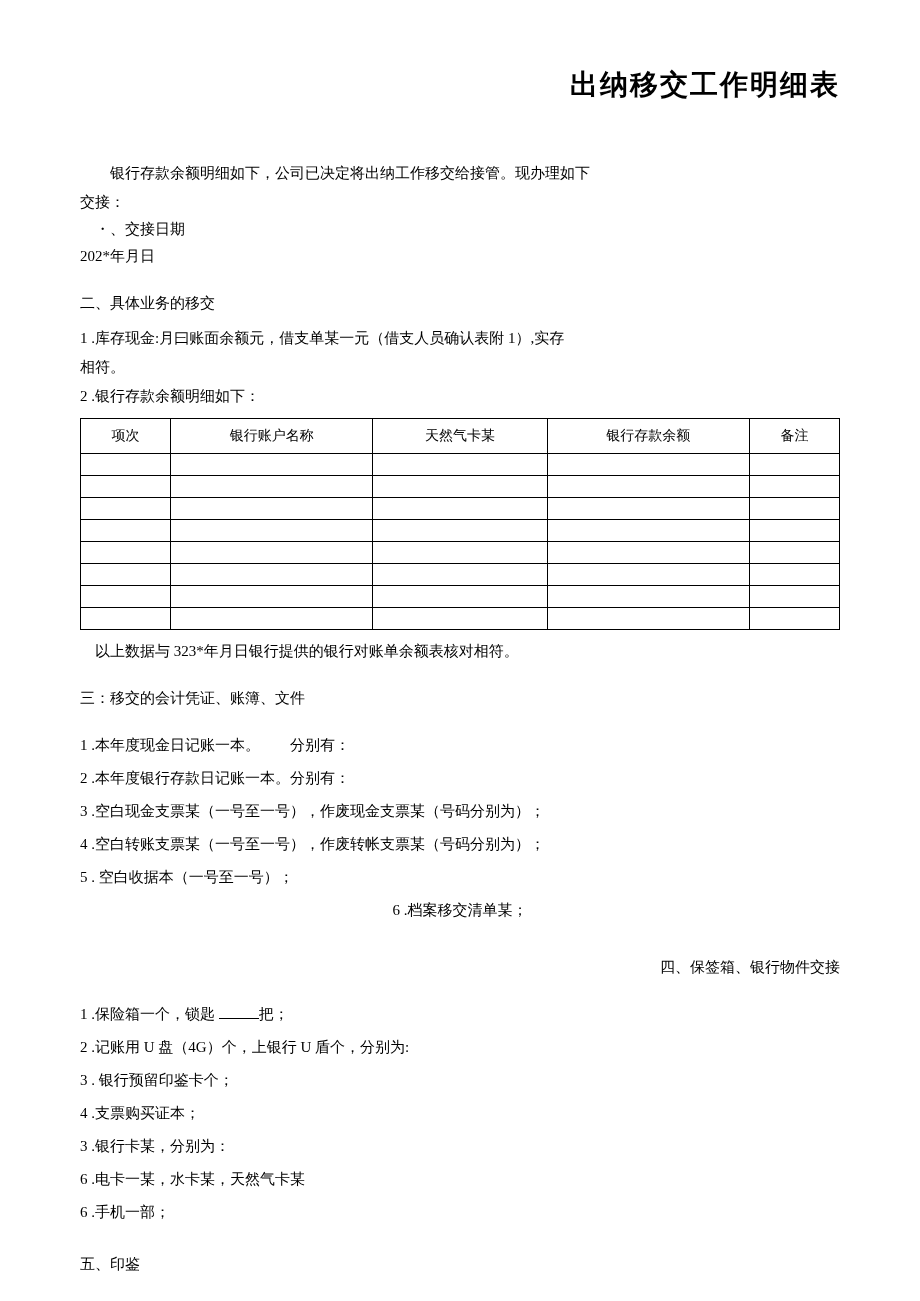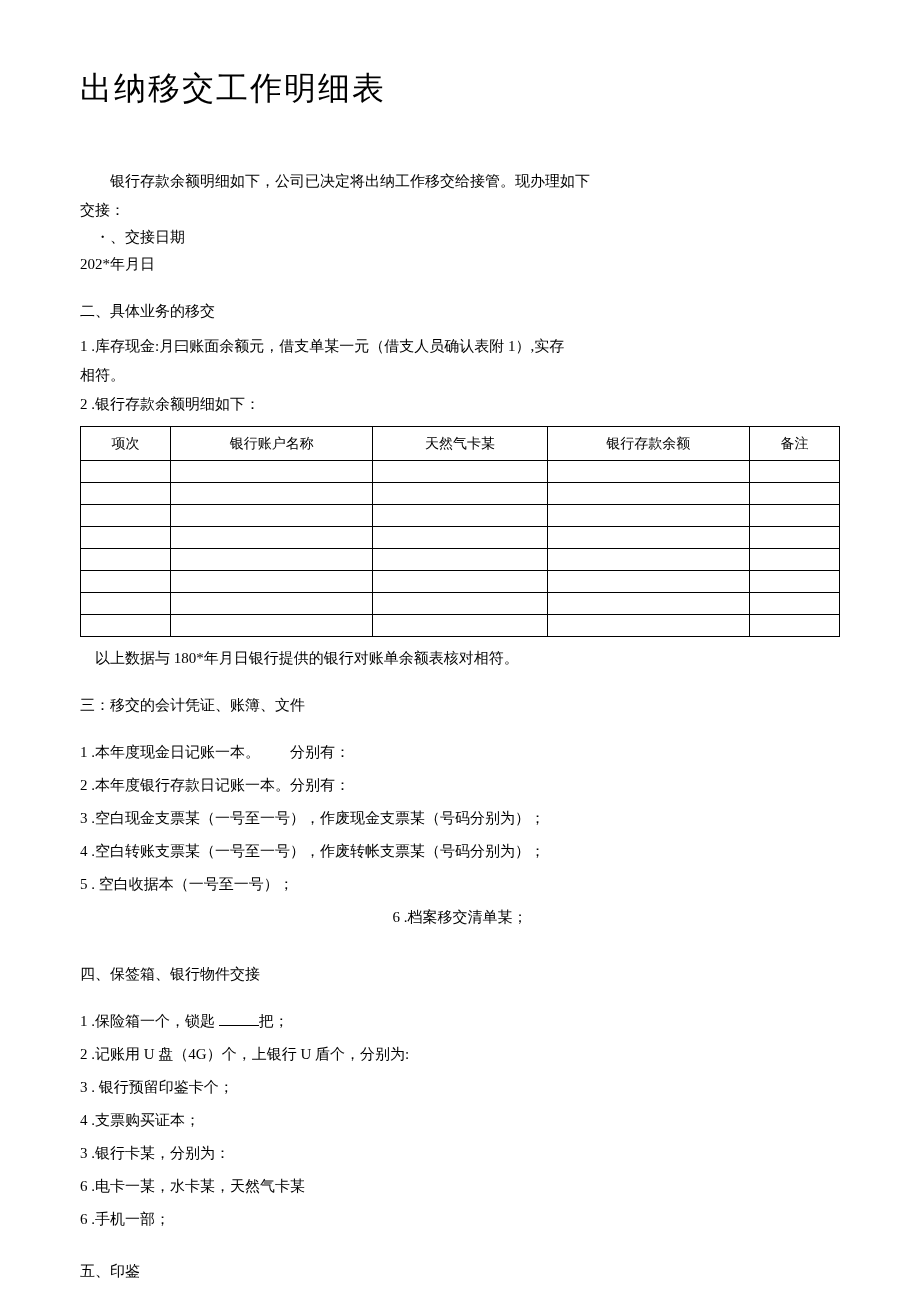--- a/index.html
+++ b/index.html
@@ -10,23 +10,23 @@
     body {
       font-family: "SimSun", "宋体", serif;
       font-size: 15px;
       line-height: 1.8;
       color: #000;
       background: #fff;
       width: 920px;
       padding: 60px 80px;
     }
     .title {
-      text-align: left;
-      font-size: 32px;
-      font-weight: normal;
+      text-align: right;
+      font-size: 28px;
+      font-weight: bold;
       margin-bottom: 50px;
       letter-spacing: 2px;
     }
     .intro {
       text-indent: 2em;
       margin-bottom: 2px;
     }
     .section-heading {
       margin-top: 20px;
       margin-bottom: 8px;
@@ -146,31 +146,31 @@
     <tr>
         <td></td>
         <td></td>
         <td></td>
         <td></td>
         <td></td>
       </tr>
   </tbody>
 </table>
 
-<p class="table-note">以上数据与 180*年月日银行提供的银行对账单余额表核对相符。</p>
+<p class="table-note">以上数据与 323*年月日银行提供的银行对账单余额表核对相符。</p>
 
 <p class="section-heading" style="margin-bottom:20px;">三：移交的会计凭证、账簿、文件</p>
 <p class="list-item-spaced">1 .本年度现金日记账一本。　　分别有：</p>
 <p class="list-item-spaced">2 .本年度银行存款日记账一本。分别有：</p>
 <p class="list-item-spaced">3 .空白现金支票某（一号至一号），作废现金支票某（号码分别为）；</p>
 <p class="list-item-spaced">4 .空白转账支票某（一号至一号），作废转帐支票某（号码分别为）；</p>
 <p class="list-item-spaced">5 . 空白收据本（一号至一号）；</p>
 <p class="list-item-spaced" style="margin-bottom:30px;text-align:center;">6 .档案移交清单某；</p>
 
-<p class="section-heading" style="margin-bottom:20px;">四、保签箱、银行物件交接</p>
+<p class="section-heading" style="margin-bottom:20px;text-align:right;">四、保签箱、银行物件交接</p>
 <p class="list-item-spaced">
   <span>1 .保险箱一个，锁匙 </span><span class="blank-underline"></span><span>把；</span>
 </p>
 <p class="list-item-spaced">2 .记账用 U 盘（4G）个，上银行 U 盾个，分别为:</p>
 <p class="list-item-spaced">3 . 银行预留印鉴卡个；</p>
 <p class="list-item-spaced">4 .支票购买证本；</p>
 <p class="list-item-spaced">3 .银行卡某，分别为：</p>
 <p class="list-item-spaced">6 .电卡一某，水卡某，天然气卡某</p>
 <p class="list-item-spaced" style="margin-bottom:25px;">6 .手机一部；</p>
 

